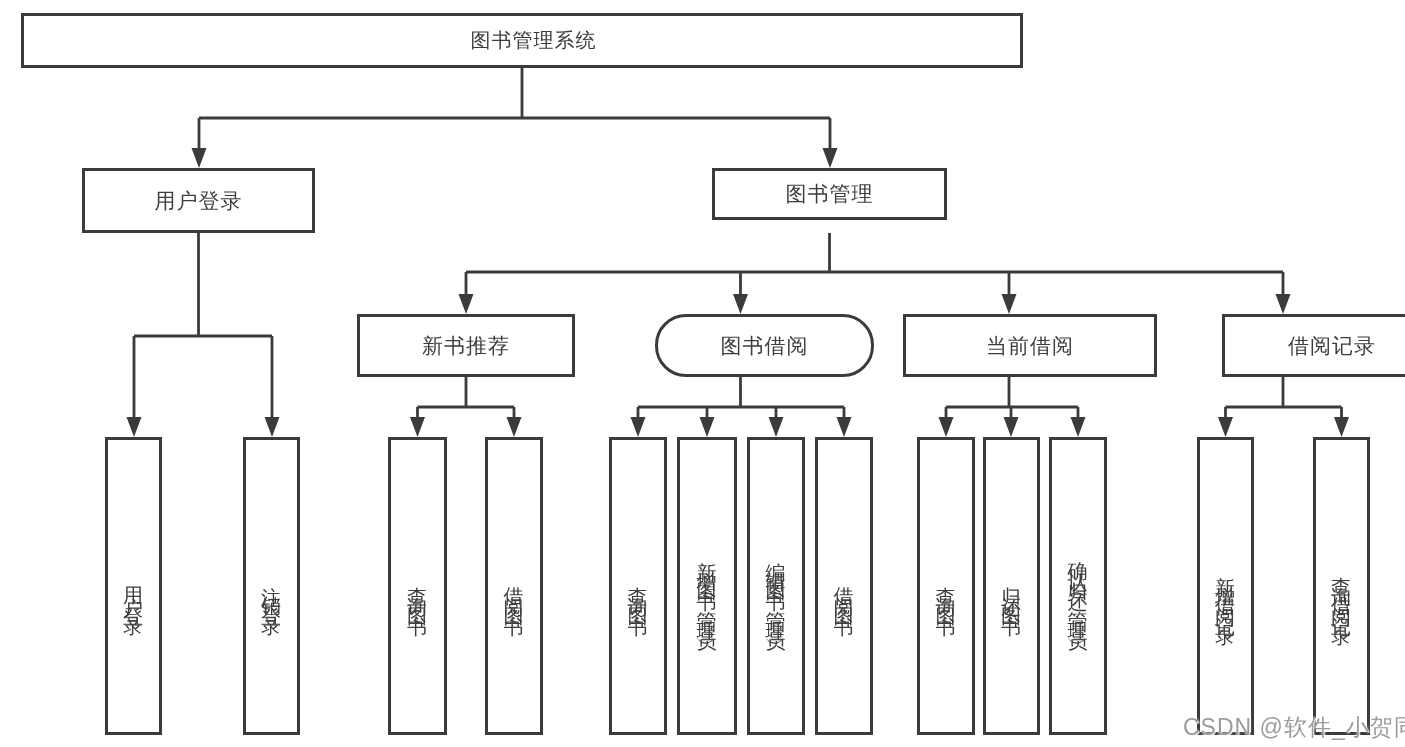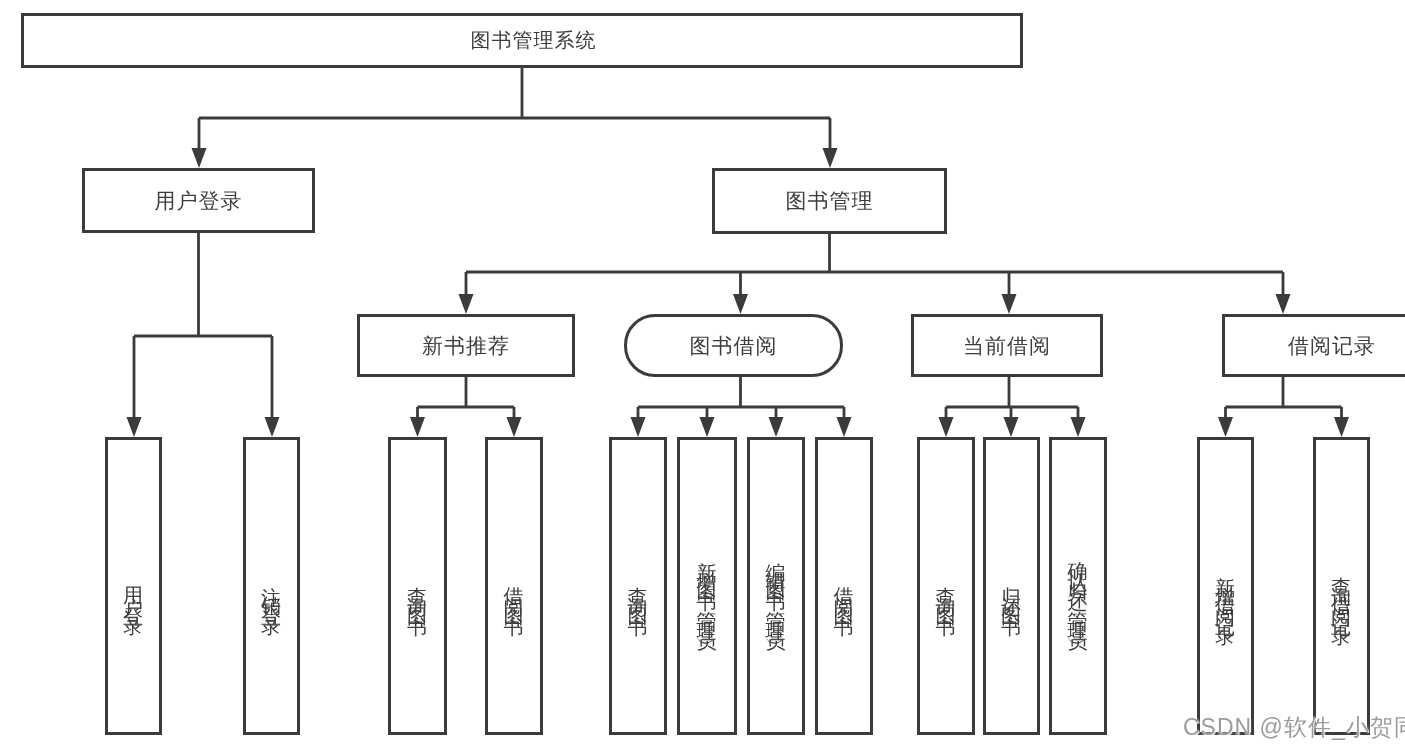--- a/index.html
+++ b/index.html
@@ -76,31 +76,31 @@
     </g>
   </svg>
 
   <div class="node hnode root" style="left:21px; top:13px; width:1002px; height:55px;padding-left:23px;">
     <span class="label">图书管理系统</span>
   </div>
 
   <div class="node hnode" style="left:82px; top:168px; width:233px; height:65px;">
     <span class="label">用户登录</span>
   </div>
-  <div class="node hnode" style="left:712px; top:168px; width:235px; height:66px;">
+  <div class="node hnode" style="left:712px; top:168px; width:235px; height:52px;">
     <span class="label">图书管理</span>
   </div>
 
   <div class="node hnode" style="left:357px; top:314px; width:218px; height:63px;font-family:Liberation Serif, serif;">
     <span class="label">新书推荐</span>
   </div>
-  <div class="node hnode" style="left:624px; top:314px; width:219px; height:63px;border-radius:31px;">
+  <div class="node hnode" style="left:655px; top:314px; width:219px; height:63px;border-radius:31px;">
     <span class="label">图书借阅</span>
   </div>
-  <div class="node hnode" style="left:903px; top:314px; width:192px; height:63px;margin-left:8px;">
+  <div class="node hnode" style="left:903px; top:314px; width:254px; height:63px;">
     <span class="label">当前借阅</span>
   </div>
   <div class="node hnode" style="left:1197px; top:314px; width:220px; height:63px;margin-left:25px;">
     <span class="label">借阅记录</span>
   </div>
 
   <div class="node vnode" style="left:105px; top:437px; width:57px; height:298px;">
     <span class="vtext">用户登录</span>
   </div>
   <div class="node vnode" style="left:243px; top:437px; width:57px; height:298px;">

